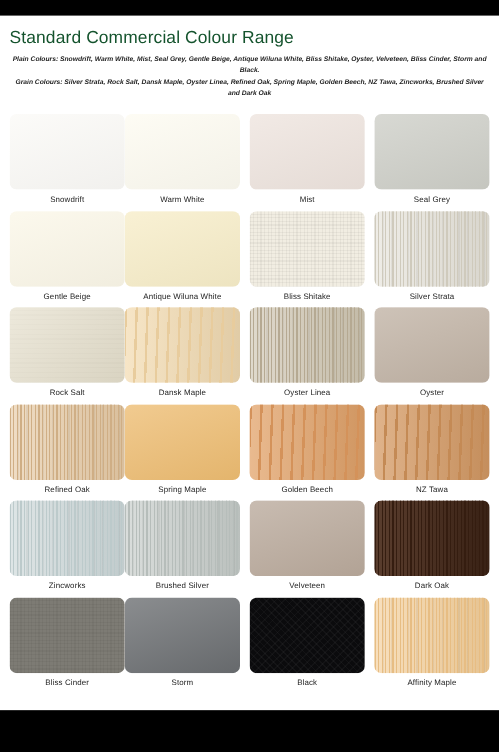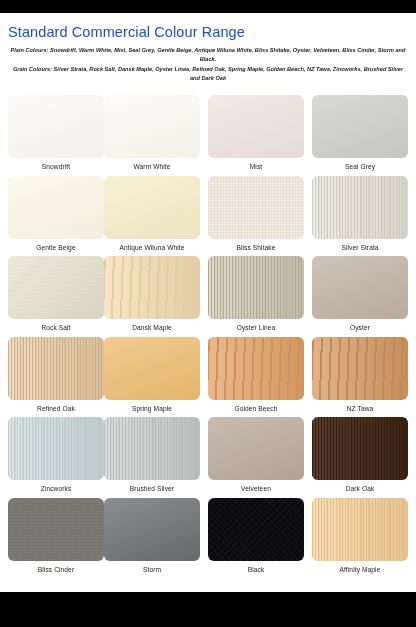--- a/index.html
+++ b/index.html
@@ -36,21 +36,21 @@
     height: 579px;
     background: #ffffff;
   }
 
   #title {
     position: absolute;
     left: 8px;
     top: 11px;
     font-size: 14.5px;
     font-weight: 400;
-    color: #1d4ed8;
+    color: #14532d;
     letter-spacing: 0.1px;
     white-space: nowrap;
   }
 
   #desc {
     position: absolute;
     left: 8px;
     top: 33px;
     width: 400px;
     font-size: 5.6px;

